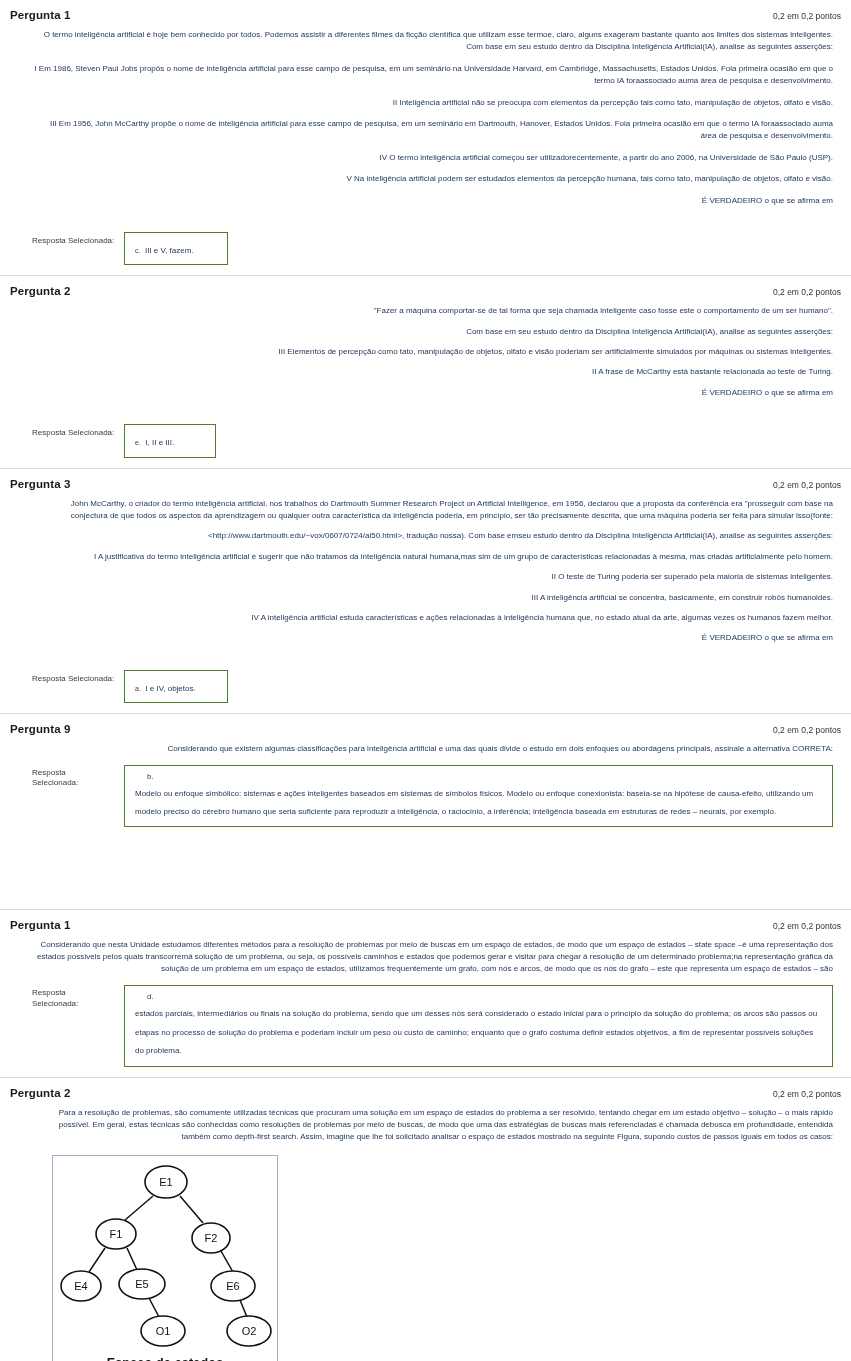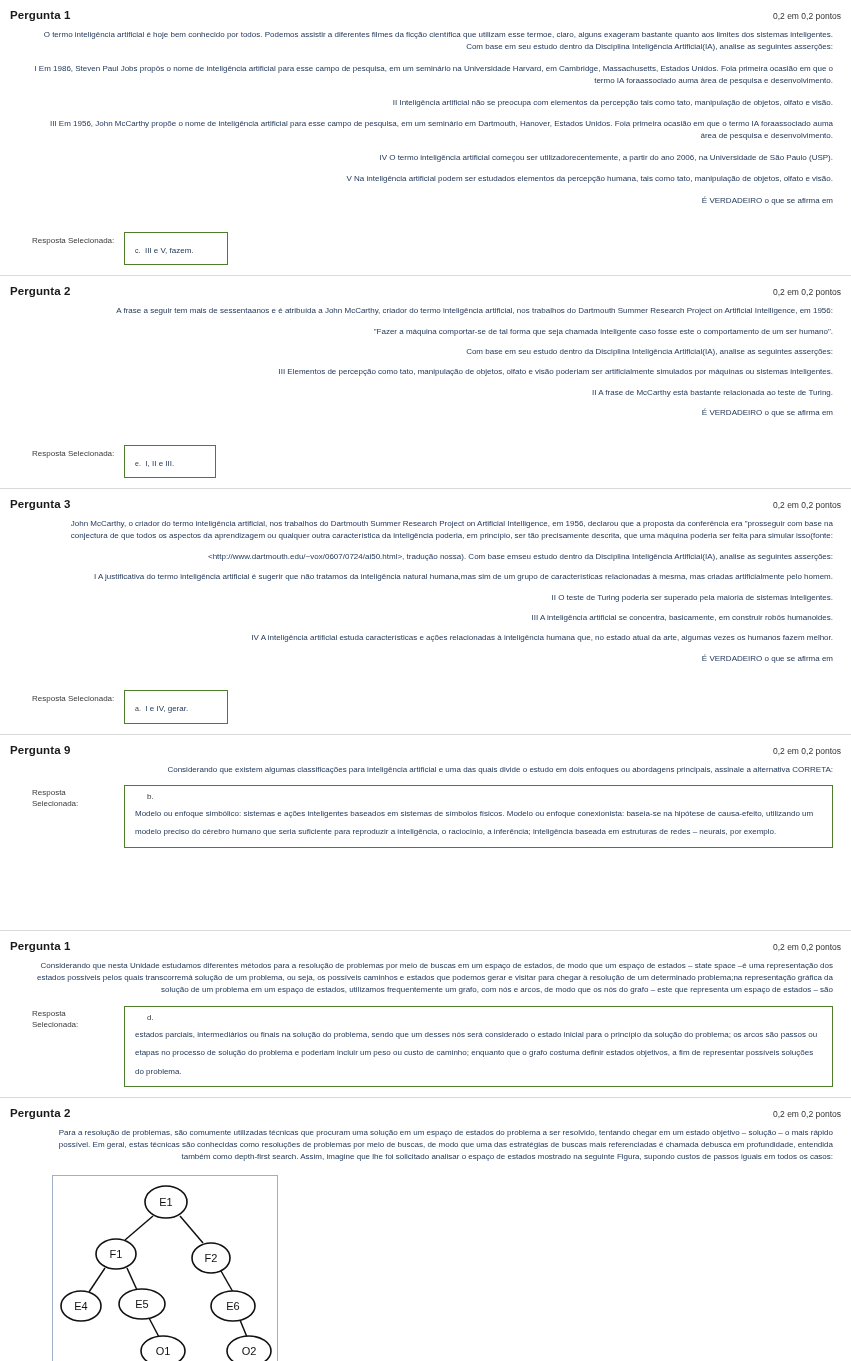--- a/index.html
+++ b/index.html
@@ -171,21 +171,20 @@
       </div>
     </div>
   </section>
 
   <section class="question-block divided">
     <div class="q-header">
       <span class="q-title">Pergunta 2</span>
       <span class="q-points">0,2 em 0,2 pontos</span>
     </div>
     <div class="q-body">
-      <p class="para tight">A frase a seguir tem mais de sessentaanos e é atribuída a John McCarthy, criador do termo inteligência artificial, nos trabalhos do Dartmouth Summer Research Project on Artificial Intelligence, em 1956:</p>
       <p class="para tight">"Fazer a máquina comportar-se de tal forma que seja chamada inteligente caso fosse este o comportamento de um ser humano".</p>
       <p class="para tight">Com base em seu estudo dentro da Disciplina Inteligência Artificial(IA), analise as seguintes asserções:</p>
       <p class="para tight">III Elementos de percepção como tato, manipulação de objetos, olfato e visão poderiam ser artificialmente simulados por máquinas ou sistemas inteligentes.</p>
       <p class="para tight">II A frase de McCarthy está bastante relacionada ao teste de Turing.</p>
       <p class="para tight">É VERDADEIRO o que se afirma em</p>
       <div class="answer-row">
         <span class="answer-label">Resposta Selecionada:</span>
         <span class="answer-box inline" style="min-width:92px;padding:6px 14px 7px 10px;">
           <span class="choice-letter">e.</span>
           <span class="answer-text">I, II e III.</span>
@@ -204,21 +203,21 @@
       <p class="para tight">&lt;http://www.dartmouth.edu/~vox/0607/0724/ai50.html&gt;, tradução nossa). Com base emseu estudo dentro da Disciplina Inteligência Artificial(IA), analise as seguintes asserções:</p>
       <p class="para tight">I A justificativa do termo inteligência artificial é sugerir que não tratamos da inteligência natural humana,mas sim de um grupo de características relacionadas à mesma, mas criadas artificialmente pelo homem.</p>
       <p class="para tight">II O teste de Turing poderia ser superado pela maioria de sistemas inteligentes.</p>
       <p class="para tight">III A inteligência artificial se concentra, basicamente, em construir robôs humanoides.</p>
       <p class="para tight">IV A inteligência artificial estuda características e ações relacionadas à inteligência humana que, no estado atual da arte, algumas vezes os humanos fazem melhor.</p>
       <p class="para tight">É VERDADEIRO o que se afirma em</p>
       <div class="answer-row">
         <span class="answer-label">Resposta Selecionada:</span>
         <span class="answer-box inline" style="min-width:104px;padding:6px 14px 7px 10px;">
           <span class="choice-letter">a.</span>
-          <span class="answer-text">I e IV, gerar.</span>
+          <span class="answer-text">I e IV, objetos.</span>
         </span>
       </div>
     </div>
   </section>
 
   <section class="question-block divided">
     <div class="q-header">
       <span class="q-title">Pergunta 9</span>
       <span class="q-points">0,2 em 0,2 pontos</span>
     </div>

